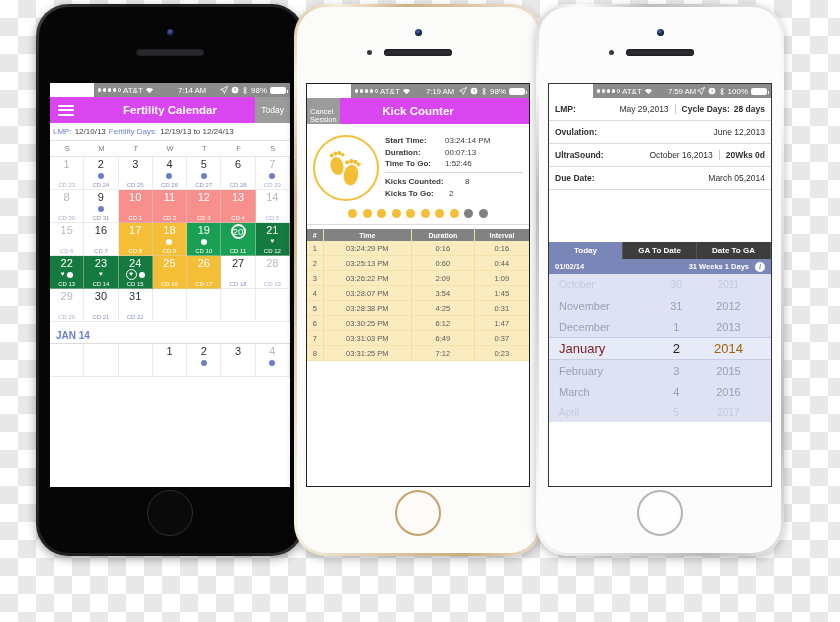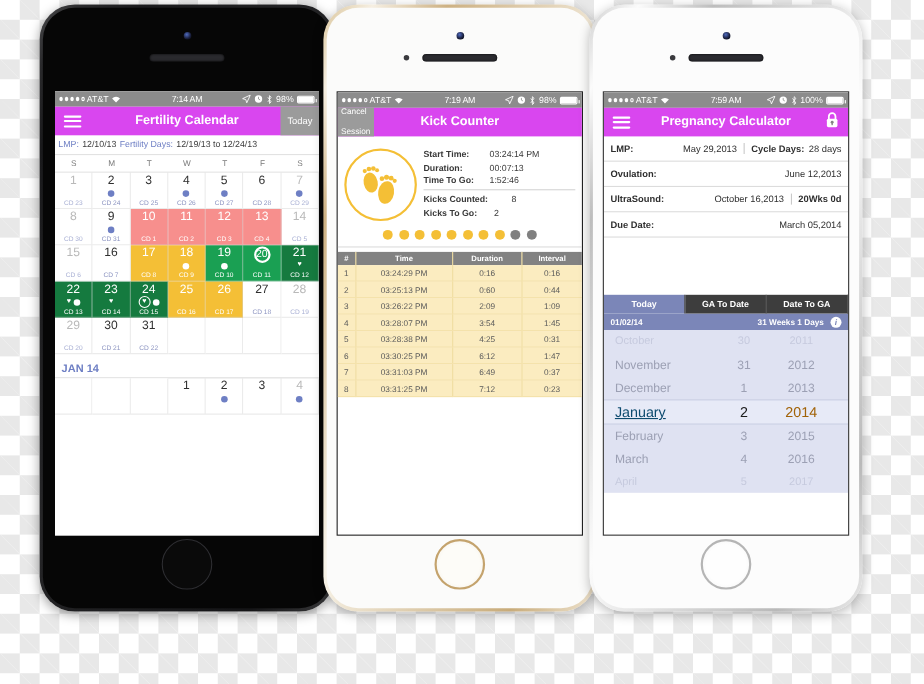--- a/index.html
+++ b/index.html
@@ -70,42 +70,42 @@
 
   
   .home { position:absolute; left:50%; transform:translateX(-50%); border-radius:50%; }
   .phone-black .home { bottom:17px; width:46px; height:46px; border:1.5px solid #2e2e32; background:#0a0a0a; }
   .phone-gold .home  { bottom:17px; width:46px; height:46px; border:2px solid #c4a36d;
                        background: radial-gradient(circle at 50% 50%, #fdfcf8 60%, #f2ece0 100%); }
   .phone-silver .home{ bottom:17px; width:46px; height:46px; border:2px solid #b5b5b5;
                        background: radial-gradient(circle at 50% 50%, #fefefe 60%, #f1f1f1 100%); }
 
   
-  .statusbar { height:14px; display:flex; align-items:center; font-size:8px; padding:0 4px; }
+  .statusbar { height:14px; display:flex; align-items:center; font-size:8px; padding:0 4px;margin-left:44px; }
   .sb-dark  { background:#8c8c8c; color:#ffffff; }
   .sb-left  { display:flex; align-items:center; gap:2px; flex:1; }
   .sb-mid   { flex:0 0 auto; font-weight:normal; letter-spacing:-.2px; }
   .sb-right { display:flex; align-items:center; gap:3px; flex:1; justify-content:flex-end; }
   .sigdots  { display:flex; gap:1.5px; align-items:center; }
   .sigdots i { width:3.4px; height:3.4px; border-radius:50%; background:#fff; display:block; }
   .sigdots i.hollow { background:transparent; border:1px solid #fff; width:3.4px; height:3.4px; }
   .carrier { font-size:8px; }
   .batt { width:16px; height:7px; border:1px solid #fff; border-radius:1.5px; position:relative; }
   .batt::after { content:""; position:absolute; right:-3px; top:2px; width:1.5px; height:3px; background:#fff; }
   .batt i { display:block; height:100%; background:#fff; }
 
   
   .navbar { height:26px; background:#d946ef; display:flex; align-items:center; position:relative; }
   .hamb { width:16px; margin-left:8px; display:flex; flex-direction:column; gap:2.5px; cursor:pointer; }
   .hamb span { display:block; height:2px; background:#fff; border-radius:1px; }
   .navtitle { position:absolute; left:0; right:0; text-align:center; color:#fff; font-size:11.5px; font-weight:bold; pointer-events:none; }
   .todaybtn { margin-left:auto; background:#9b9b9b; color:#fff; font-size:8.5px; height:100%;
               display:flex; align-items:center; padding:0 6px; z-index:2; }
   .cancelbtn { background:#9b9b9b; color:#fff; font-size:7.5px; height:100%; padding:0 3px; z-index:2;
-               display:flex; flex-direction:column; justify-content:space-between; line-height:1.1; }
+               display:flex; flex-direction:column; justify-content:flex-end; line-height:1.1; }
   .lockicon { margin-left:auto; margin-right:8px; z-index:2; }
 
   
   .lmpbar { font-size:8px; padding:4px 3px; color:#3d3d3d; display:flex; gap:3px; align-items:baseline;
             border-bottom:1px solid #e2e2e2; white-space:nowrap; }
   .lmpbar .lbl { color:#6e7fc4; }
   .dowrow { display:grid; grid-template-columns:repeat(7,1fr); font-size:7.5px; color:#7a7a7a;
             text-align:center; padding:3px 0; border-bottom:1px solid #e4e4e4; }
   .monthlbl { font-size:10px; color:#6e7fc4; padding:5px 6px 3px; font-weight:bold; border-bottom:1px solid #e4e4e4; }
   .weekrow { display:grid; grid-template-columns:repeat(7,1fr); }
@@ -155,21 +155,21 @@
                  border-bottom:1px solid #f4e2ab; }
   .kc-table .sep { border-right:1px solid #f0dda0; }
 
   
   .pc-row { display:flex; align-items:baseline; font-size:8.5px; padding:6px 6px;
             border-bottom:1px solid #dcdcdc; color:#2f2f2f; }
   .pc-row .k { font-weight:bold; }
   .pc-row .v { margin-left:auto; }
   .pc-row .mid { margin-left:auto; padding-right:6px; border-right:1px solid #c9c9c9; }
   .pc-row .k2 { font-weight:bold; padding-left:6px; }
-  .pc-row .v2 { margin-left:4px; }
+  .pc-row .v2 { margin-left:4px;font-weight:bold; }
   .pc-spacer { height:52px; }
   .pc-tabs { display:flex; height:17px; }
   .pc-tab { flex:1; display:flex; align-items:center; justify-content:center;
             font-size:8px; font-weight:bold; color:#fff; background:#3d3d3d;
             border-right:1px solid #555; }
   .pc-tab.active { background:#7b86b8; }
   .pc-sub { height:15px; background:#7b86b8; display:flex; align-items:center;
             padding:0 6px; font-size:7.5px; color:#fff; font-weight:bold; }
   .pc-sub .mid2 { margin-left:auto; }
   .info-i { width:10px; height:10px; border-radius:50%; background:#fff; color:#7b86b8;
@@ -177,21 +177,21 @@
             justify-content:center; margin-left:6px; font-style:italic; }
   .picker { background:#dfe2f2; height:148px; position:relative; overflow:hidden; }
   .picker-rows { display:flex; flex-direction:column; }
   .prow { display:grid; grid-template-columns: 1.5fr 0.6fr 1fr; align-items:center;
           padding:0 10px; height:21px; }
   .prow .m { font-size:11px; color:#9ca0b4; }
   .prow .d { font-size:11px; color:#9ca0b4; text-align:center; }
   .prow .y { font-size:11px; color:#9ca0b4; text-align:center; }
   .prow.faint .m, .prow.faint .d, .prow.faint .y { color:#c6cade; font-size:10px; }
   .prow.sel { background:#e7eaf7; border-top:1px solid #c9cde3; border-bottom:1px solid #c9cde3; height:23px; }
-  .prow.sel .m { color:#0c4a6e; font-size:13px;text-decoration:underline; }
+  .prow.sel .m { color:#7f1d1d; font-size:13px; }
   .prow.sel .d { color:#1a1a1a; font-size:13px; }
   .prow.sel .y { color:#a16207; font-size:13px; }
 </style>
 </head>
 <body>
 
 <div class="phone phone-black">
   <div class="glass">
     <div class="sensor-area">
       <div class="cam"></div>
@@ -675,36 +675,20 @@
           <svg width="6" height="9" viewBox="0 0 8 12">
               <path d="M2 3.2 6 8.8 4 10.8V1.2L6 3.2 2 8.8" stroke="#fff" stroke-width="1" fill="none"></path>
             </svg>
           <span>100%</span>
           <span class="batt">
               <i style="width:100%"></i>
             </span>
         </div>
       </div>
 
-      <div class="navbar">
-        <div class="hamb">
-            <span></span>
-            <span></span>
-            <span></span>
-          </div>
-        <div class="navtitle">Pregnancy Calculator</div>
-        <div class="lockicon">
-          <svg width="13" height="16" viewBox="0 0 14 18">
-            <path d="M3.6 8V5.4a3.4 3.4 0 0 1 6.8 0V8" stroke="#fff" stroke-width="1.8" fill="none"></path>
-            <rect x="1.6" y="7.8" width="10.8" height="8.6" rx="1.6" fill="#fff"></rect>
-            <circle cx="7" cy="11.4" r="1.5" fill="#848484"></circle>
-            <rect x="6.3" y="11.4" width="1.4" height="3" fill="#848484"></rect>
-          </svg>
-        </div>
-      </div>
 
       <div id="pc-fields">
           <div class="pc-row">
             <span class="k">LMP:</span>
             <span class="mid">May 29,2013</span>
             <span class="k2">Cycle Days:</span>
             <span class="v2">28 days</span>
           </div>
           <div class="pc-row">
             <span class="k">Ovulation:</span>

